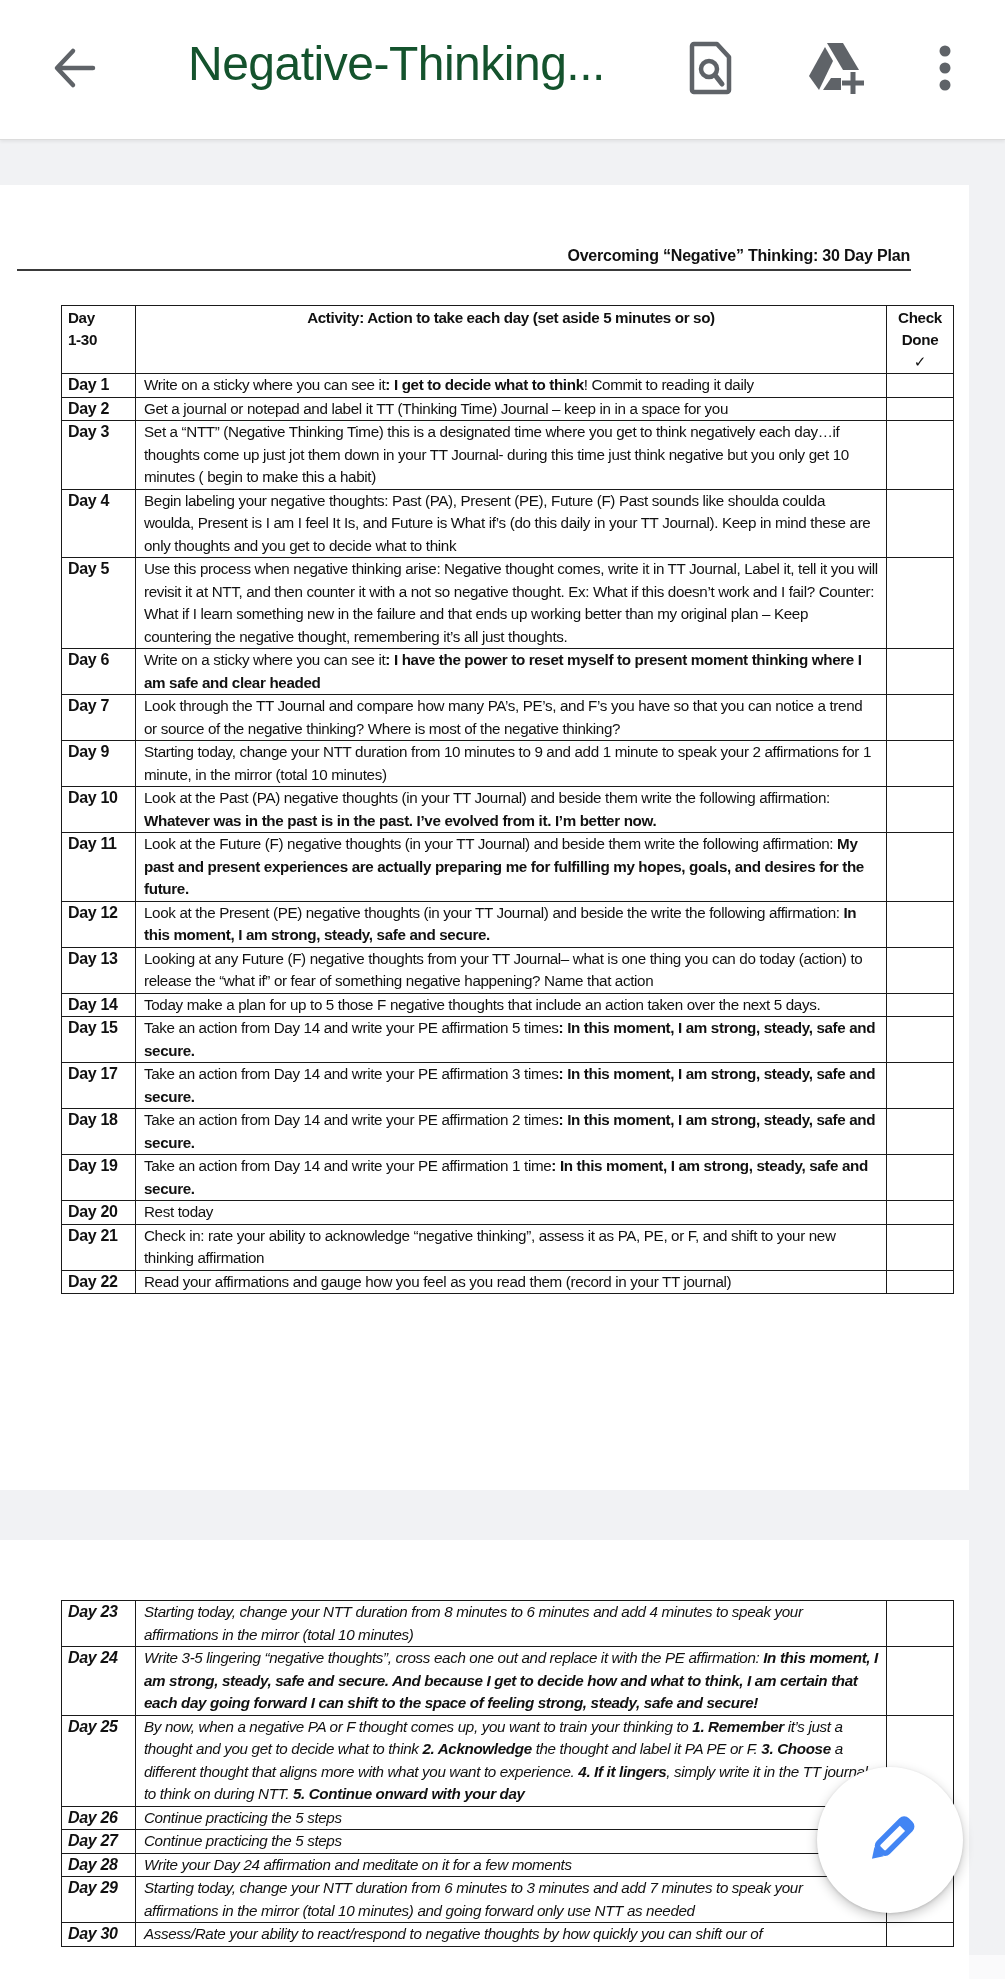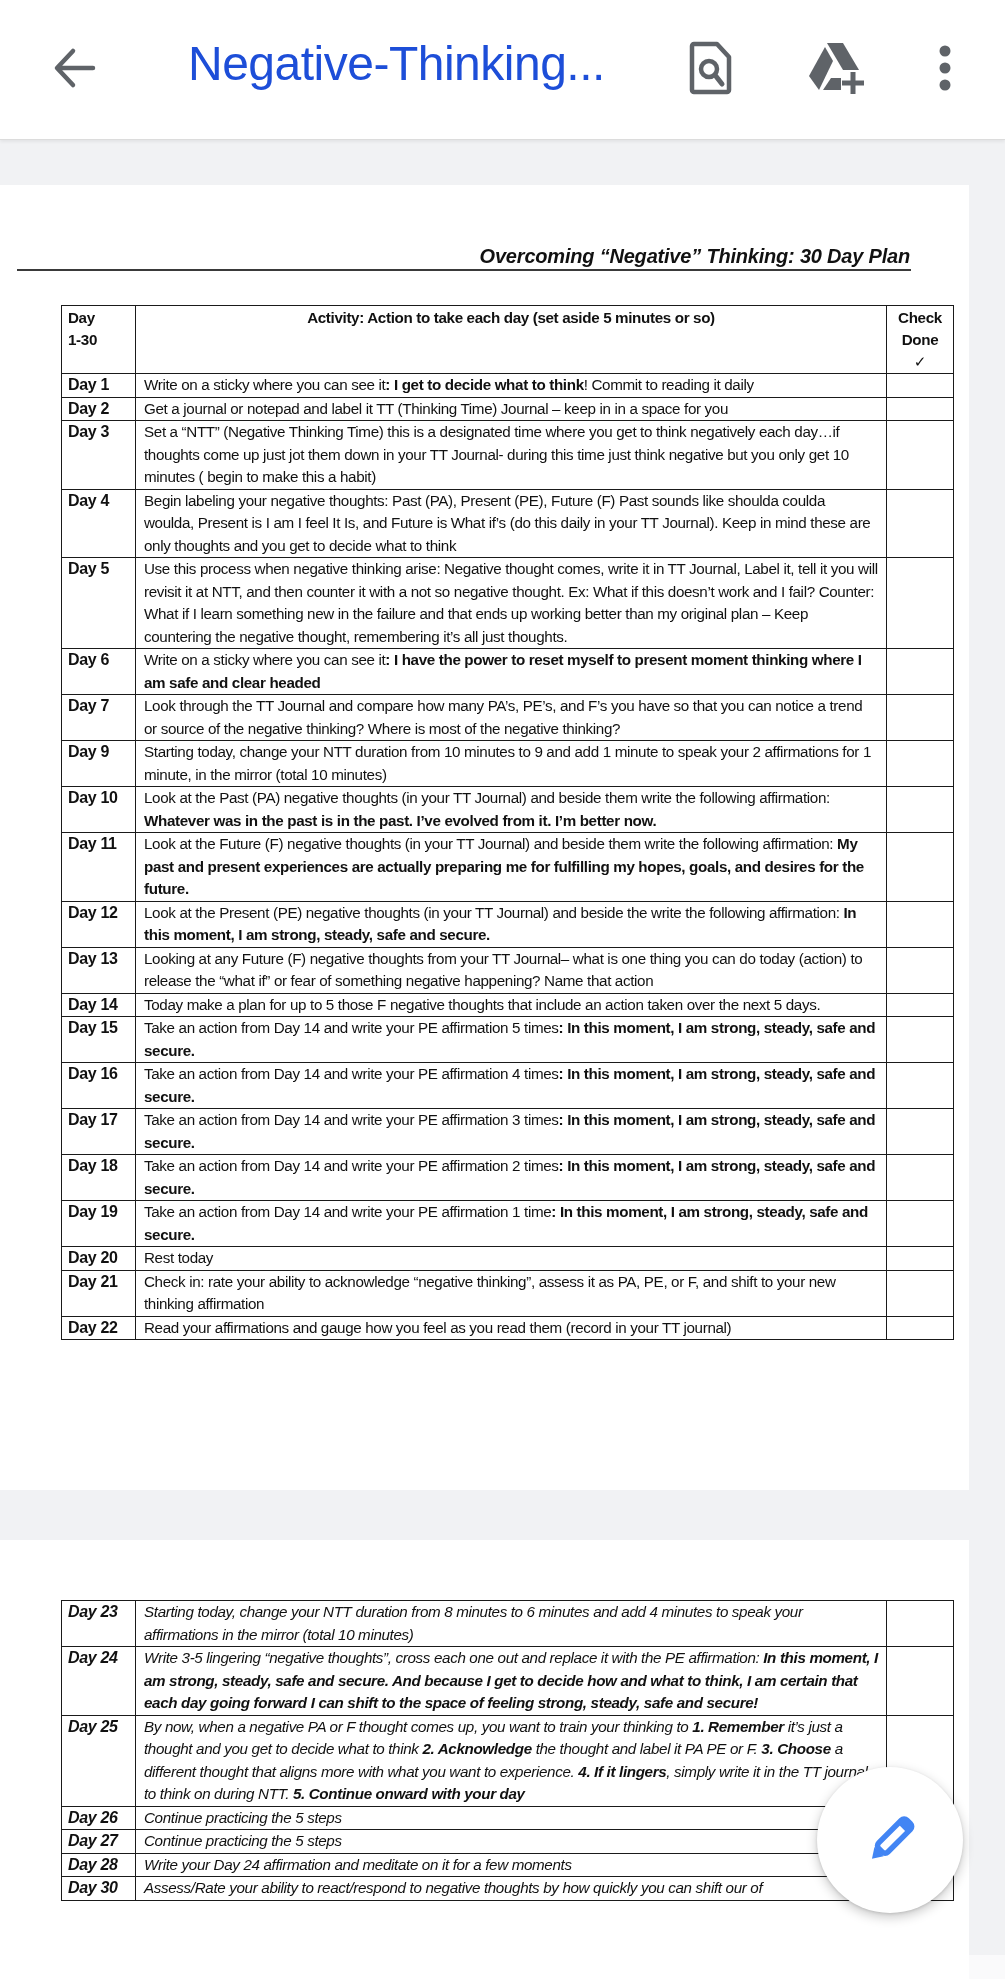--- a/index.html
+++ b/index.html
@@ -8,40 +8,39 @@
 
   .appbar {
     position: absolute; left: 0; top: 0; width: 1005px; height: 140px;
     background: #ffffff; border-bottom: 1px solid #dcdcdc;
     box-shadow: 0 2px 3px rgba(0,0,0,0.06);
     z-index: 5;
   }
   .appbar .icon-btn { position: absolute; display: flex; align-items: center; justify-content: center; cursor: pointer; }
   .back-btn { left: 44px; top: 40px; width: 60px; height: 56px; }
   .title {
-    position: absolute; left: 188px; top: 36px; font-size: 48px; color: #1d4ed8;
+    position: absolute; left: 188px; top: 36px; font-size: 48px; color: #14532d;
     font-family: "Liberation Sans", sans-serif; letter-spacing: -0.5px; white-space: nowrap;
   }
   .preview-btn { left: 683px; top: 38px; width: 56px; height: 60px; }
   .drive-btn { left: 805px; top: 38px; width: 62px; height: 60px; }
   .more-btn { left: 930px; top: 40px; width: 30px; height: 56px; }
 
   .page {
     position: absolute; left: 0; width: 969px; background: #ffffff;
   }
   .page1 { top: 185px; height: 1305px; }
   .page2 { top: 1540px; height: 439px; font-style: italic; }
 
   .doc-heading {
     position: absolute; left: 17px; width: 894px; top: 60px; height: 26px;
     border-bottom: 2px solid #3a3a3a; text-align: right;
     font-family: "Liberation Sans Narrow", "Liberation Sans", sans-serif;
-    font-weight: bold; font-size: 20px; color: #111; padding-right: 1px; line-height: 22px;
+    font-weight: bold; font-size: 16px; color: #111; padding-right: 1px; line-height: 22px;
     letter-spacing: -0.2px;
-    font-style: italic;
   }
 
   table.plan {
     position: absolute; left: 19px; width: 892px; border-collapse: collapse;
     font-size: 15.2px; color: #111; line-height: 22.5px; table-layout: fixed;
     letter-spacing: -0.35px;
     margin-left: 42px;
   }
   table.plan td, table.plan th { border: 1.5px solid #1a1a1a; vertical-align: top; }
   table.plan col.c-day { width: 74px; }
@@ -193,25 +192,20 @@
           <td class="day">Day 14</td>
           <td class="act"><span>Today make a plan for up to 5 those F negative thoughts that include an action taken over the next 5 days.</span></td>
           <td class="chk"></td>
         </tr>
         <tr>
           <td class="day">Day 15</td>
           <td class="act"><span>Take an action from Day 14 and write your PE affirmation 5 times</span><b>: In this moment, I am strong, steady, safe and secure.</b></td>
           <td class="chk"></td>
         </tr>
         <tr>
-          <td class="day">Day 16</td>
-          <td class="act"><span>Take an action from Day 14 and write your PE affirmation 4 times</span><b>: In this moment, I am strong, steady, safe and secure.</b></td>
-          <td class="chk"></td>
-        </tr>
-        <tr>
           <td class="day">Day 17</td>
           <td class="act"><span>Take an action from Day 14 and write your PE affirmation 3 times</span><b>: In this moment, I am strong, steady, safe and secure.</b></td>
           <td class="chk"></td>
         </tr>
         <tr>
           <td class="day">Day 18</td>
           <td class="act"><span>Take an action from Day 14 and write your PE affirmation 2 times</span><b>: In this moment, I am strong, steady, safe and secure.</b></td>
           <td class="chk"></td>
         </tr>
         <tr>
@@ -270,20 +264,25 @@
           <td class="day">Day 27</td>
           <td class="act"><span>Continue practicing the 5 steps</span></td>
           <td class="chk"></td>
         </tr>
         <tr>
           <td class="day">Day 28</td>
           <td class="act"><span>Write your Day 24 affirmation and meditate on it for a few moments</span></td>
           <td class="chk"></td>
         </tr>
         <tr>
+          <td class="day">Day 29</td>
+          <td class="act"><span>Starting today, change your NTT duration from 6 minutes to 3 minutes and add 7 minutes to speak your affirmations in the mirror (total 10 minutes) and going forward only use NTT as needed</span></td>
+          <td class="chk"></td>
+        </tr>
+        <tr>
           <td class="day">Day 30</td>
           <td class="act"><span>Assess/Rate your ability to react/respond to negative thoughts  by how quickly you can shift our of</span></td>
           <td class="chk"></td>
         </tr>
       </tbody>
   </table>
 </div>
 
 <div class="fade-overlay"></div>
 

